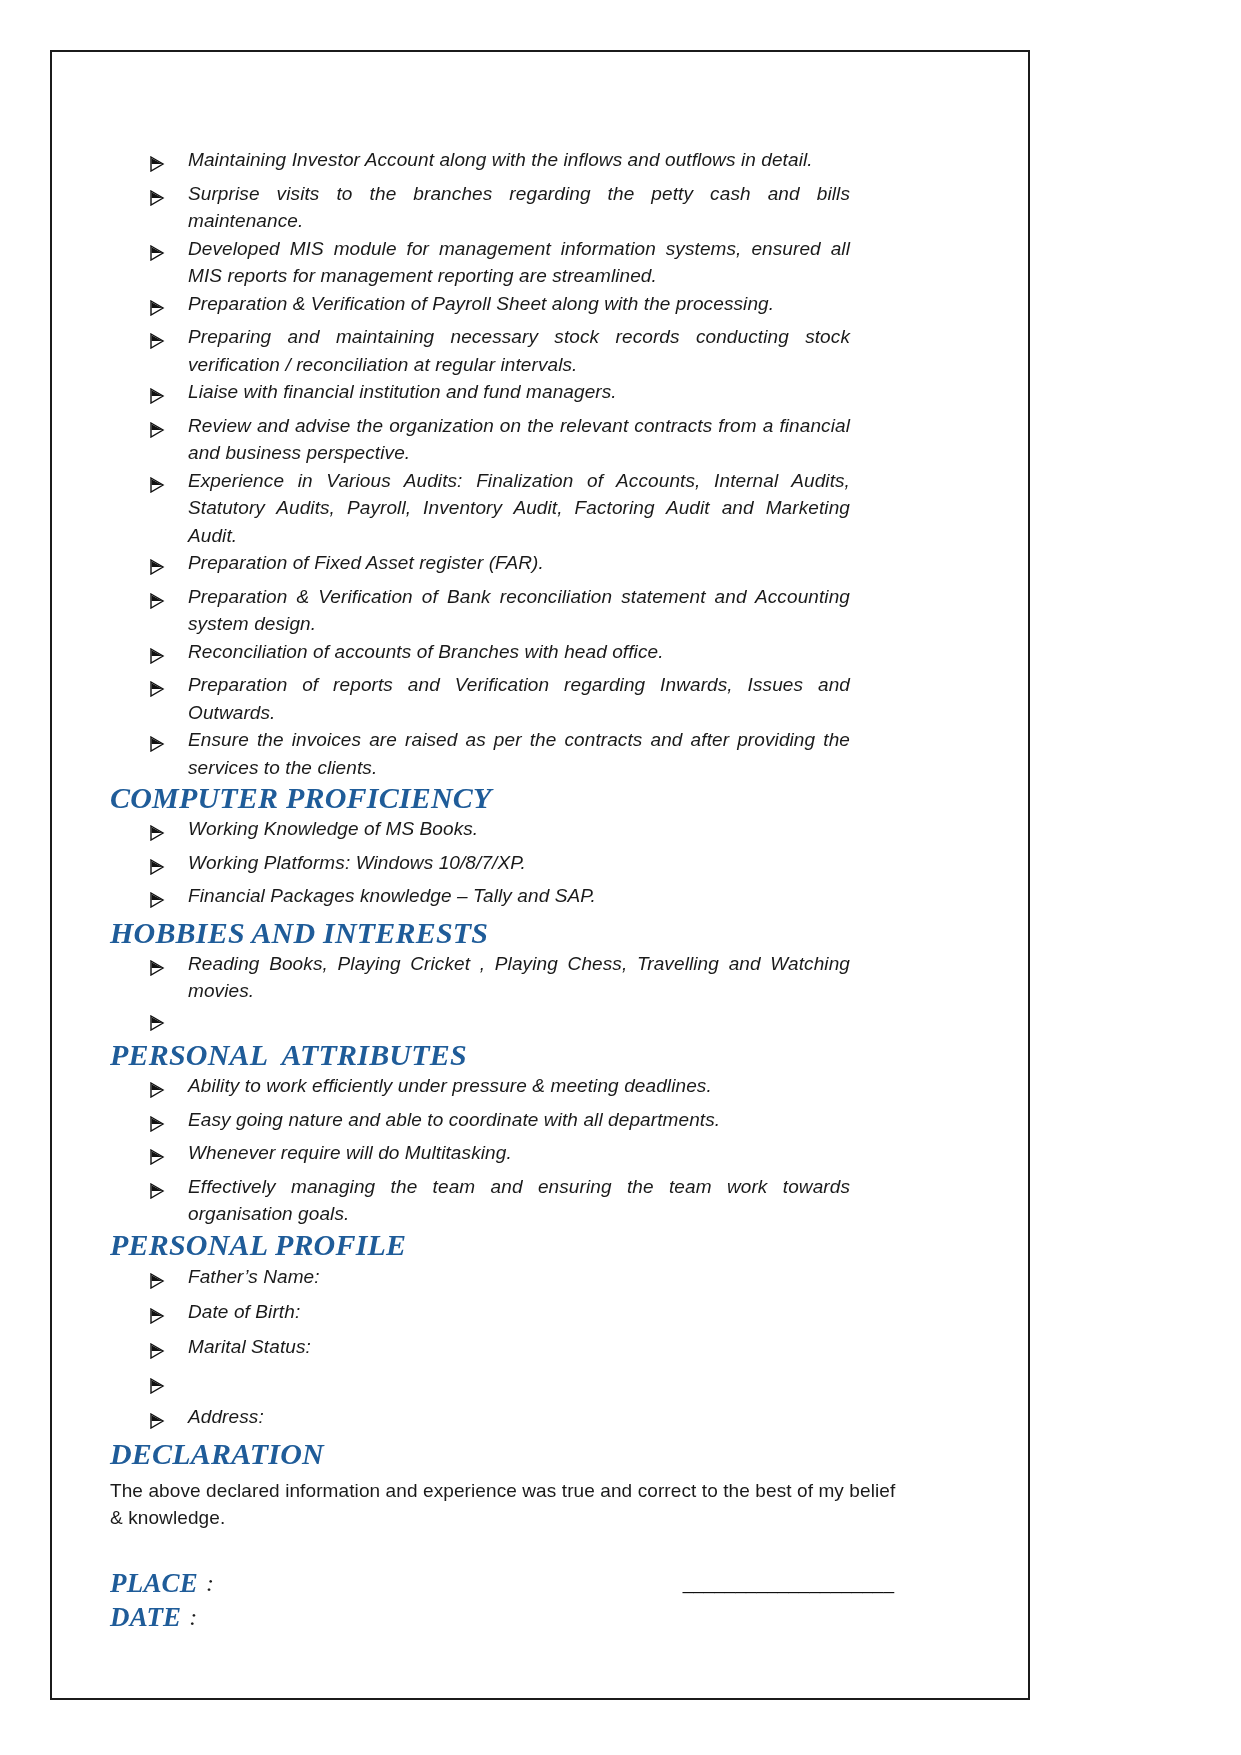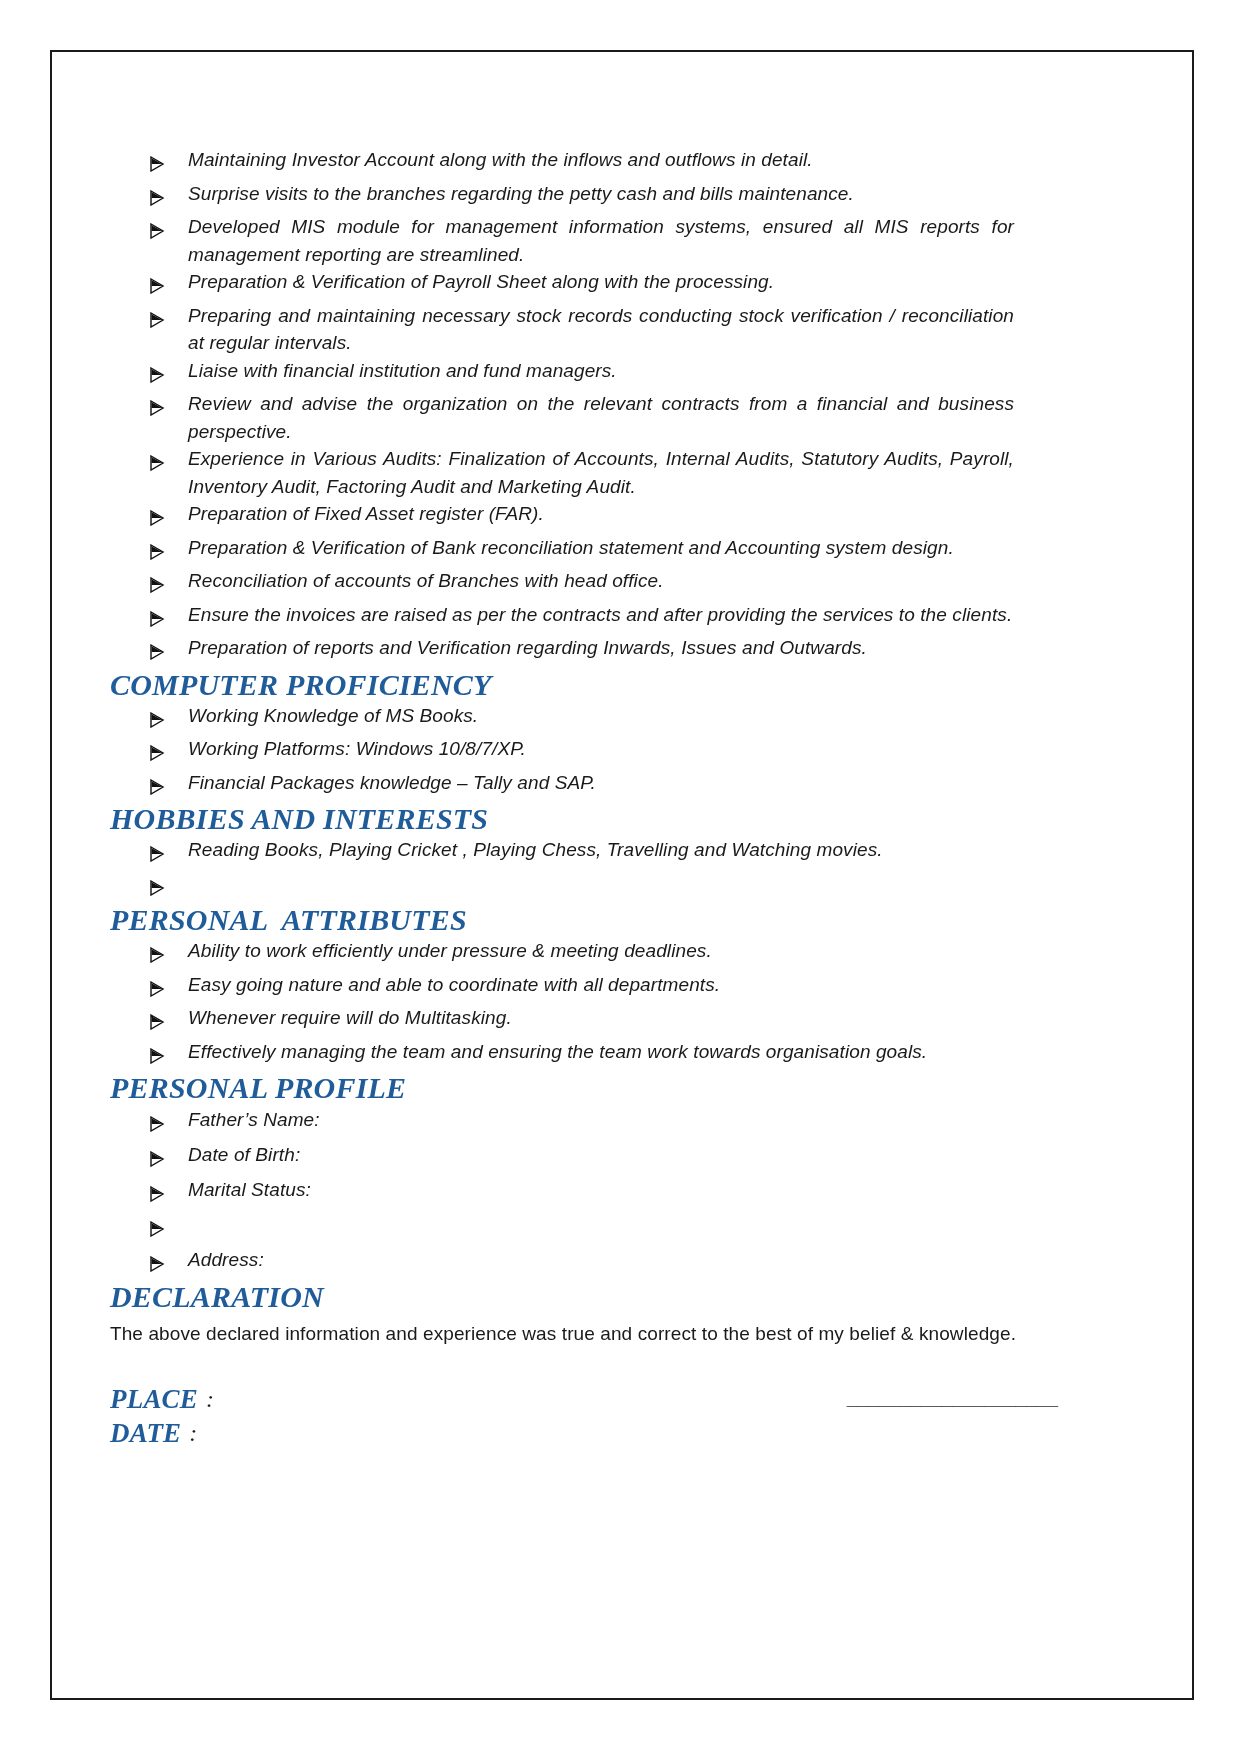--- a/index.html
+++ b/index.html
@@ -12,21 +12,21 @@
     width: 1241px;
     height: 1755px;
     background: #ffffff;
     font-family: "Liberation Sans", sans-serif;
     color: #1a1a1a;
   }
   .page-border {
     position: absolute;
     left: 50px;
     top: 50px;
-    width: 1144px;
+    width: 980px;
     height: 1650px;
     border: 2px solid #1b1b1b;
     box-sizing: border-box;
   }
   .content {
     position: absolute;
     left: 0;
     top: 0;
     width: 100%;
     height: 100%;
@@ -98,21 +98,21 @@
     font-family: "Liberation Serif", serif;
     font-style: italic;
     font-size: 24px;
     color: #1c1c1c;
     margin-left: 8px;
   }
   .sig-line {
     margin-left: auto;
     margin-right: -24px;
     font-size: 19px;
-    font-weight: bold;
+    font-weight: normal;
     color: #111111;
     letter-spacing: 0;
     white-space: nowrap;
   }
 </style>
 </head>
 <body>
 
 <div class="canvas">
   <div class="page-border">
@@ -194,28 +194,28 @@
                 <polygon points="1,1 13,8 1,15" fill="#ffffff" stroke="#111111" stroke-width="1.4"></polygon>
                 <polygon points="1.6,2.2 12,8 1.6,8" fill="#111111"></polygon>
               </svg></span>
             <span class="text">Reconciliation of accounts of Branches with head office.</span>
           </li>
           <li>
             <span class="marker"><svg width="15" height="16" viewBox="0 0 15 16">
                 <polygon points="1,1 13,8 1,15" fill="#ffffff" stroke="#111111" stroke-width="1.4"></polygon>
                 <polygon points="1.6,2.2 12,8 1.6,8" fill="#111111"></polygon>
               </svg></span>
+            <span class="text">Preparation of reports and Verification regarding Inwards, Issues and Outwards.</span>
+          </li>
+          <li>
+            <span class="marker"><svg width="15" height="16" viewBox="0 0 15 16">
+                <polygon points="1,1 13,8 1,15" fill="#ffffff" stroke="#111111" stroke-width="1.4"></polygon>
+                <polygon points="1.6,2.2 12,8 1.6,8" fill="#111111"></polygon>
+              </svg></span>
             <span class="text">Ensure the invoices are raised as per the contracts and after providing the services to the clients.</span>
-          </li>
-          <li>
-            <span class="marker"><svg width="15" height="16" viewBox="0 0 15 16">
-                <polygon points="1,1 13,8 1,15" fill="#ffffff" stroke="#111111" stroke-width="1.4"></polygon>
-                <polygon points="1.6,2.2 12,8 1.6,8" fill="#111111"></polygon>
-              </svg></span>
-            <span class="text">Preparation of reports and Verification regarding Inwards, Issues and Outwards.</span>
           </li>
         </ul>
 
       <h2 class="sec mt-sec1">COMPUTER PROFICIENCY</h2>
       <ul class="bullets mt-list">
           <li>
             <span class="marker"><svg width="15" height="16" viewBox="0 0 15 16">
                 <polygon points="1,1 13,8 1,15" fill="#ffffff" stroke="#111111" stroke-width="1.4"></polygon>
                 <polygon points="1.6,2.2 12,8 1.6,8" fill="#111111"></polygon>
               </svg></span>

